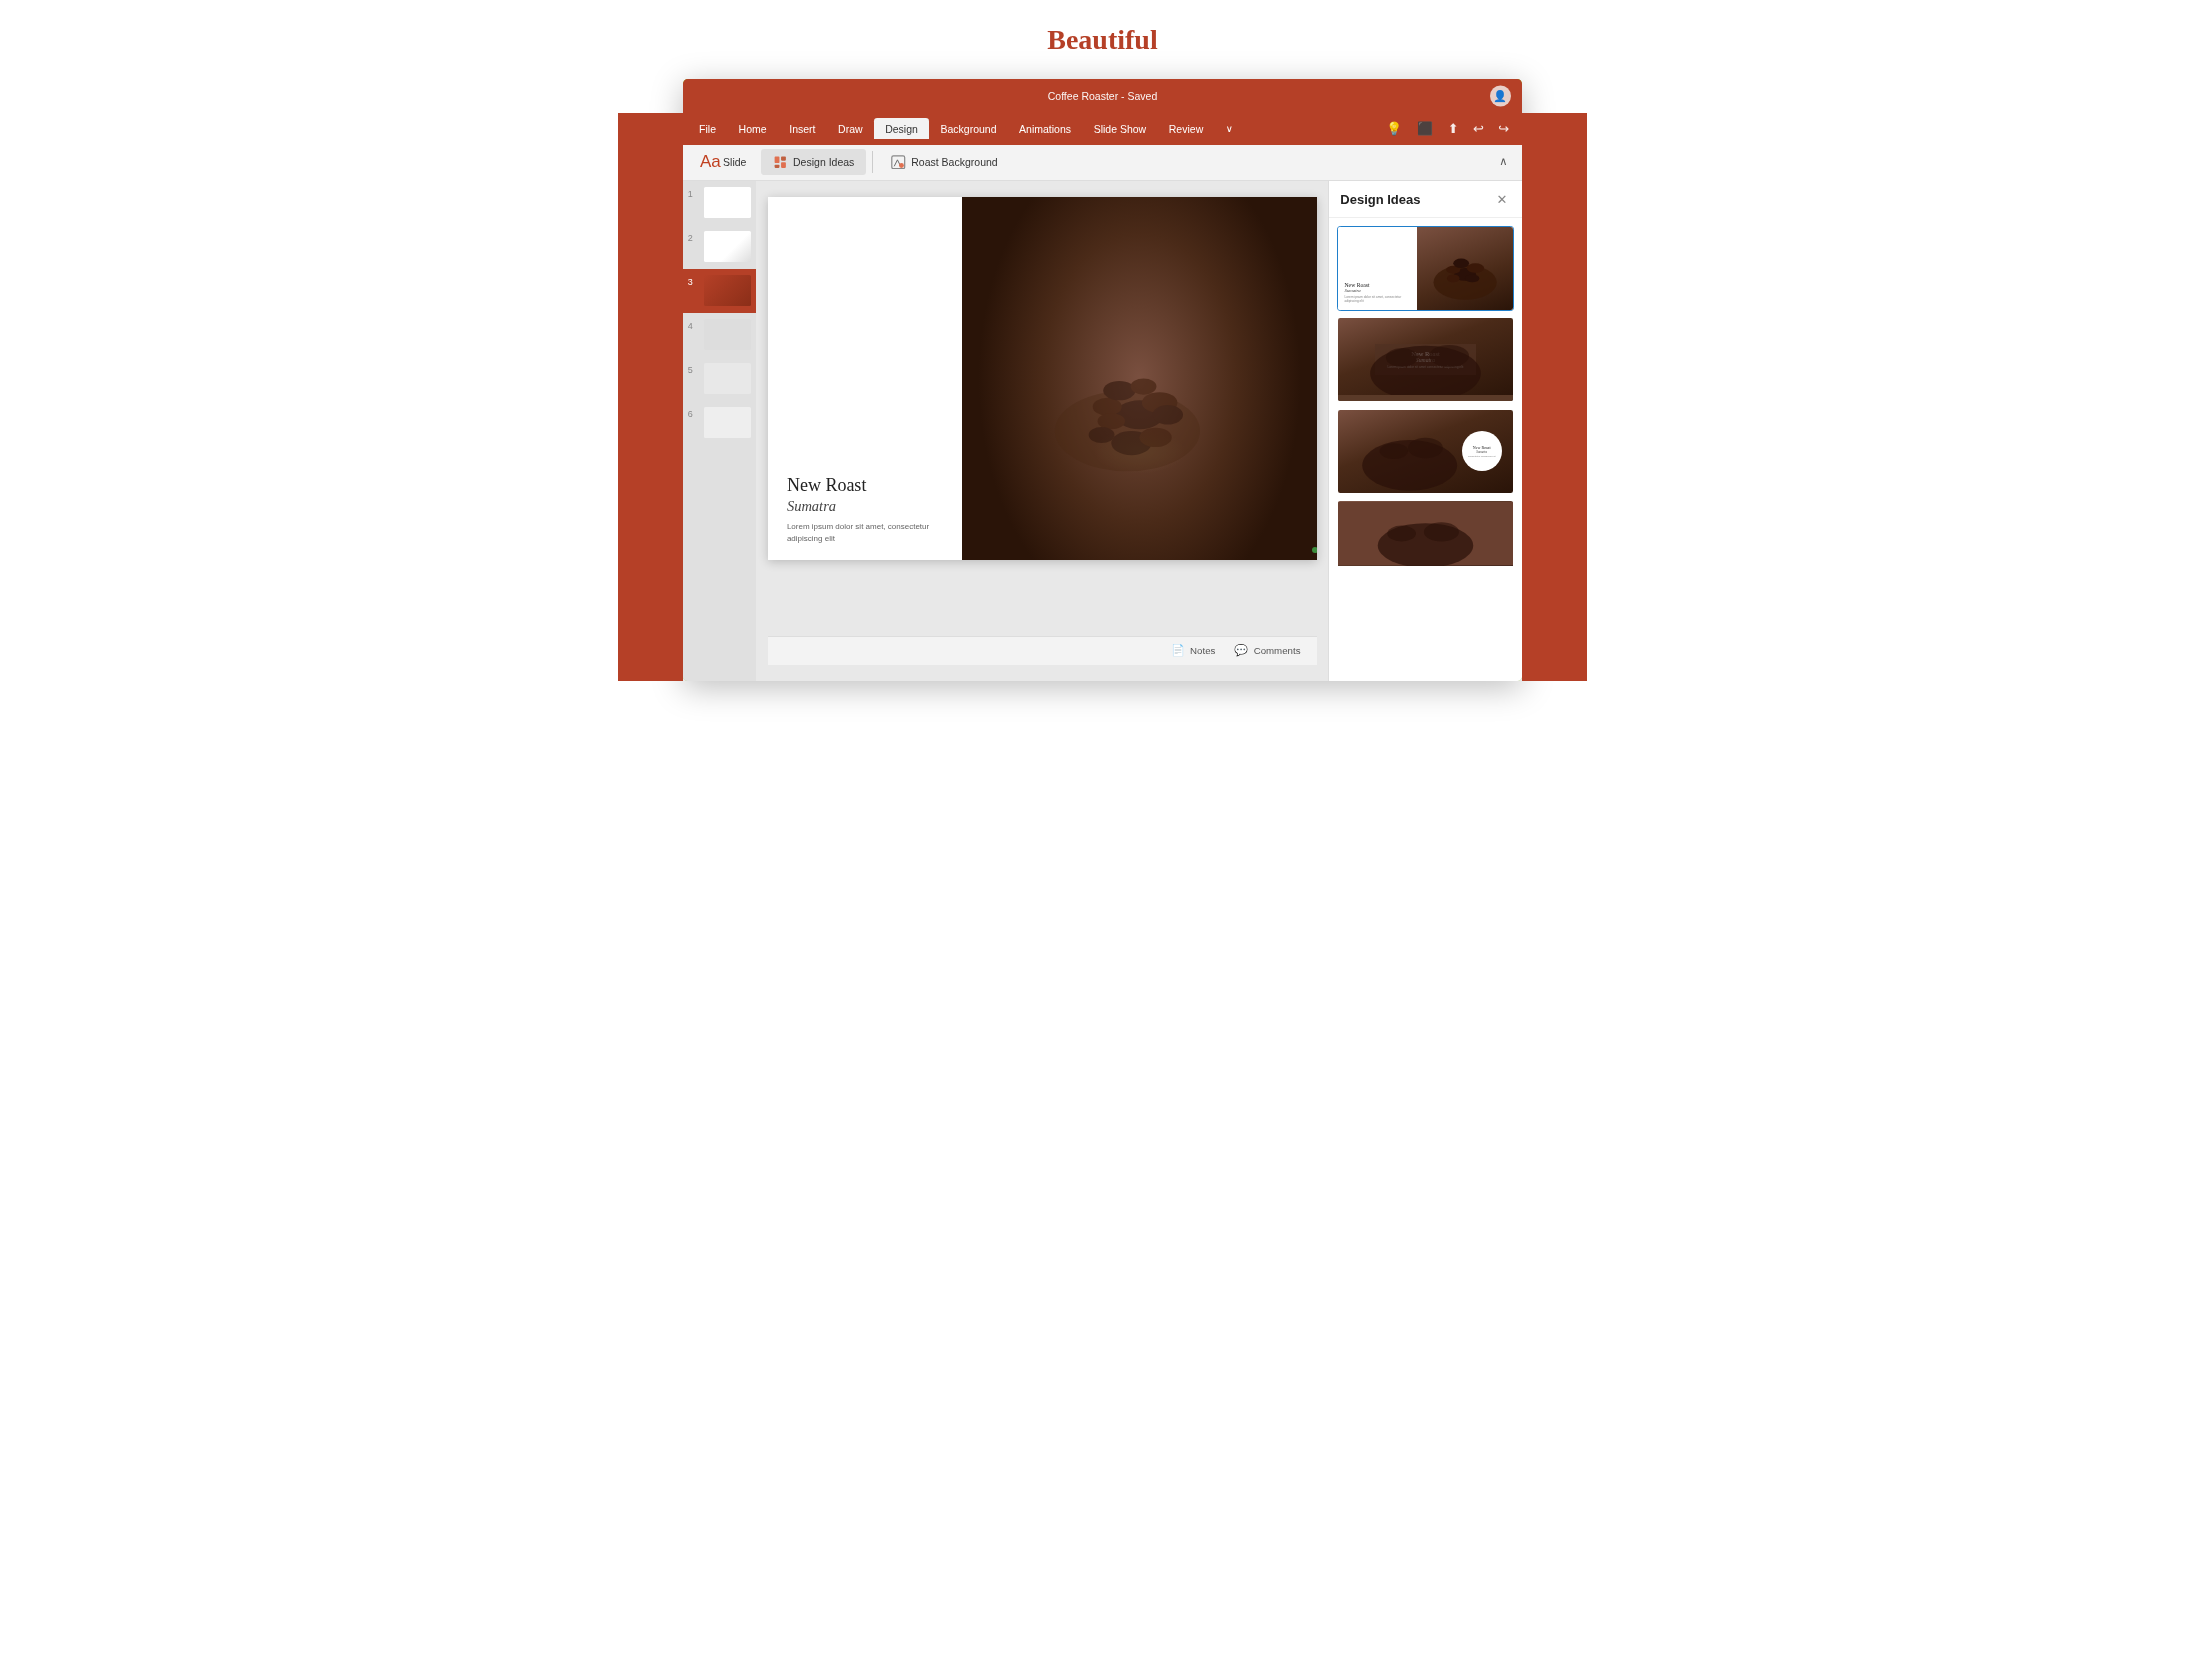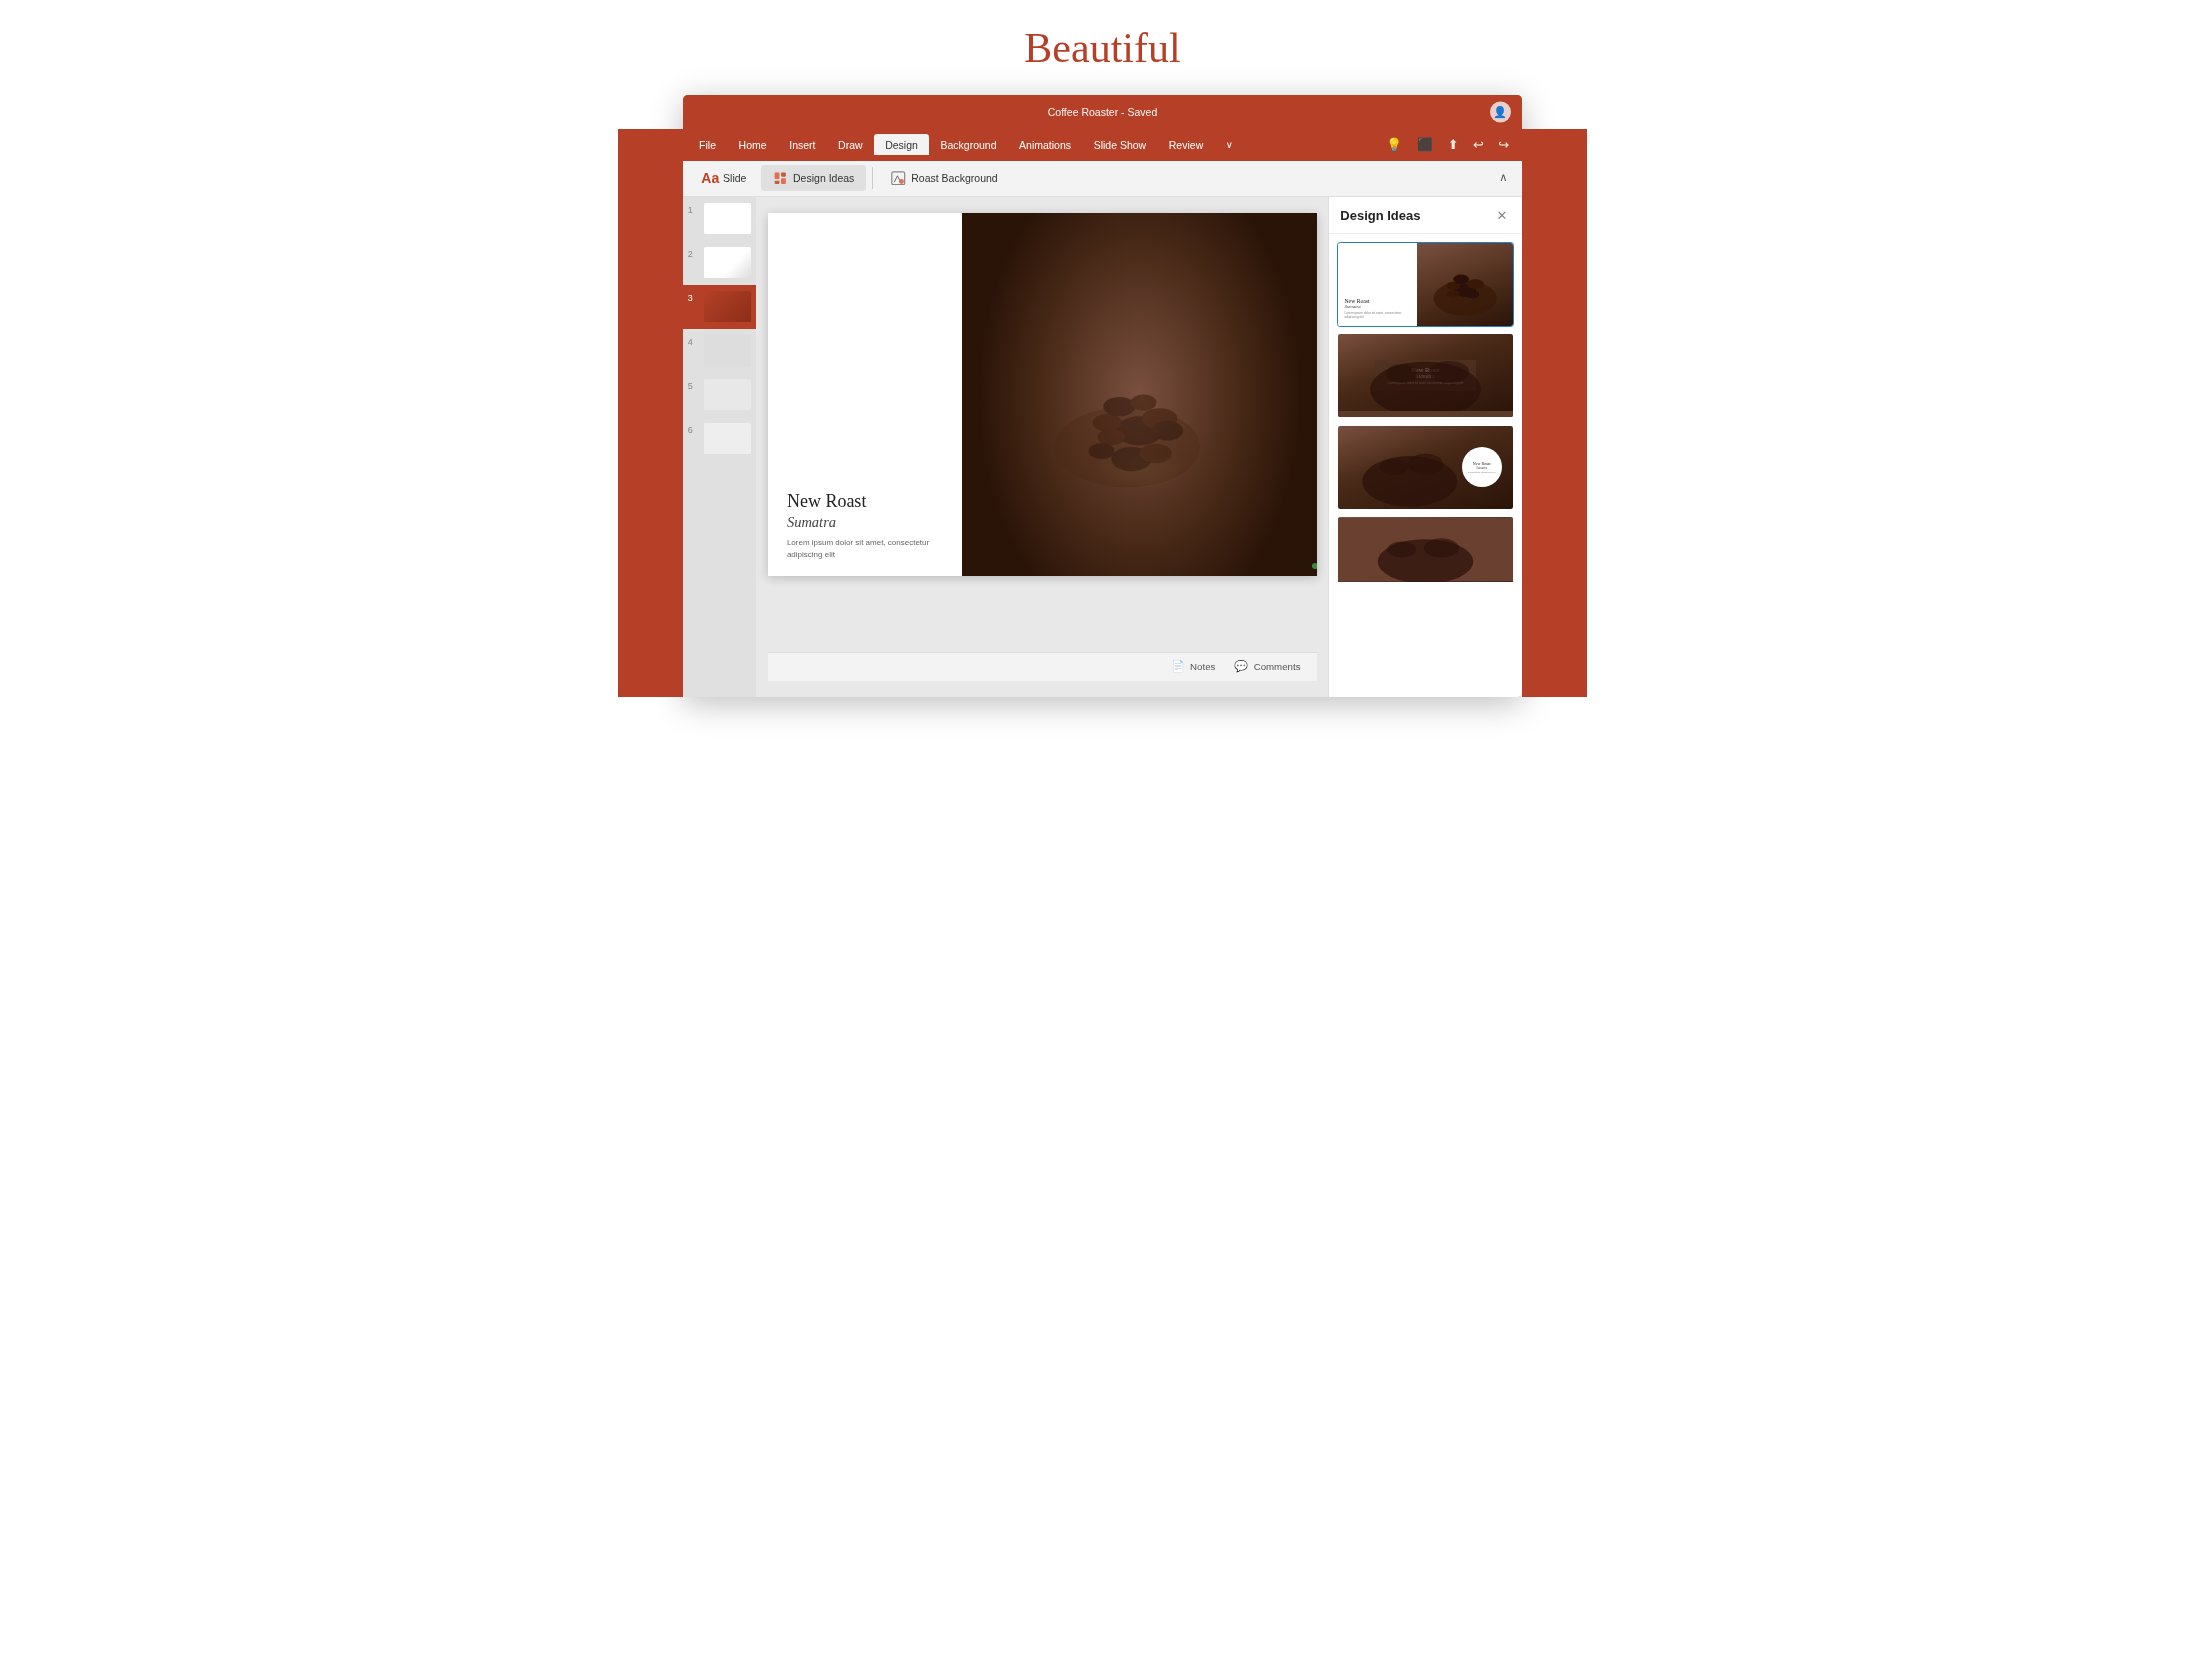--- a/index.html
+++ b/index.html
@@ -7,23 +7,23 @@
       background: #fff;
       font-family: 'Segoe UI', Arial, sans-serif;
       display: flex;
       flex-direction: column;
       align-items: center;
       min-height: 100vh;
       padding: 24px 0 0 0;
     }
 
     .page-title {
-      font-size: 42px;
+      font-size: 28px;
       color: #b54027;
-      font-weight: 400;
+      font-weight: 700;
       margin-bottom: 22.6px;
       font-family: Georgia, serif;
     }
 
     .app-window {
       width: 839px;
       border-radius: 4.8px;
       overflow: hidden;
       box-shadow: 0 6.5px 32px rgba(0,0,0,0.25);
       background: #84cc16;
@@ -465,21 +465,21 @@
         <span class="menu-icon-btn">💡</span>
         <span class="menu-icon-btn">⬛</span>
         <span class="menu-icon-btn">⬆</span>
         <span class="menu-icon-btn">↩</span>
         <span class="menu-icon-btn">↪</span>
       </div>
     </div>
 
     <div class="ribbon">
       <button class="ribbon-btn">
-        <span class="ribbon-btn-icon" style="font-size:14px;font-weight:bold;color:#c04020;">Aa</span>
+        <span class="ribbon-btn-icon" style="font-size:17px;font-weight:normal;color:#c04020;">Aa</span>
         <span>Slide</span>
       </button>
       <button class="ribbon-btn active">
         <span class="ribbon-btn-icon" style="color:#b54027;">
           <svg width="14.5" height="14.5" viewBox="0 0 18 18" fill="none">
             <rect x="2" y="2" width="6" height="8" rx="1" fill="#e07050"></rect>
             <rect x="10" y="2" width="6" height="5" rx="1" fill="#c06040"></rect>
             <rect x="10" y="9" width="6" height="7" rx="1" fill="#e07050"></rect>
             <rect x="2" y="12" width="6" height="4" rx="1" fill="#c06040"></rect>
           </svg>

